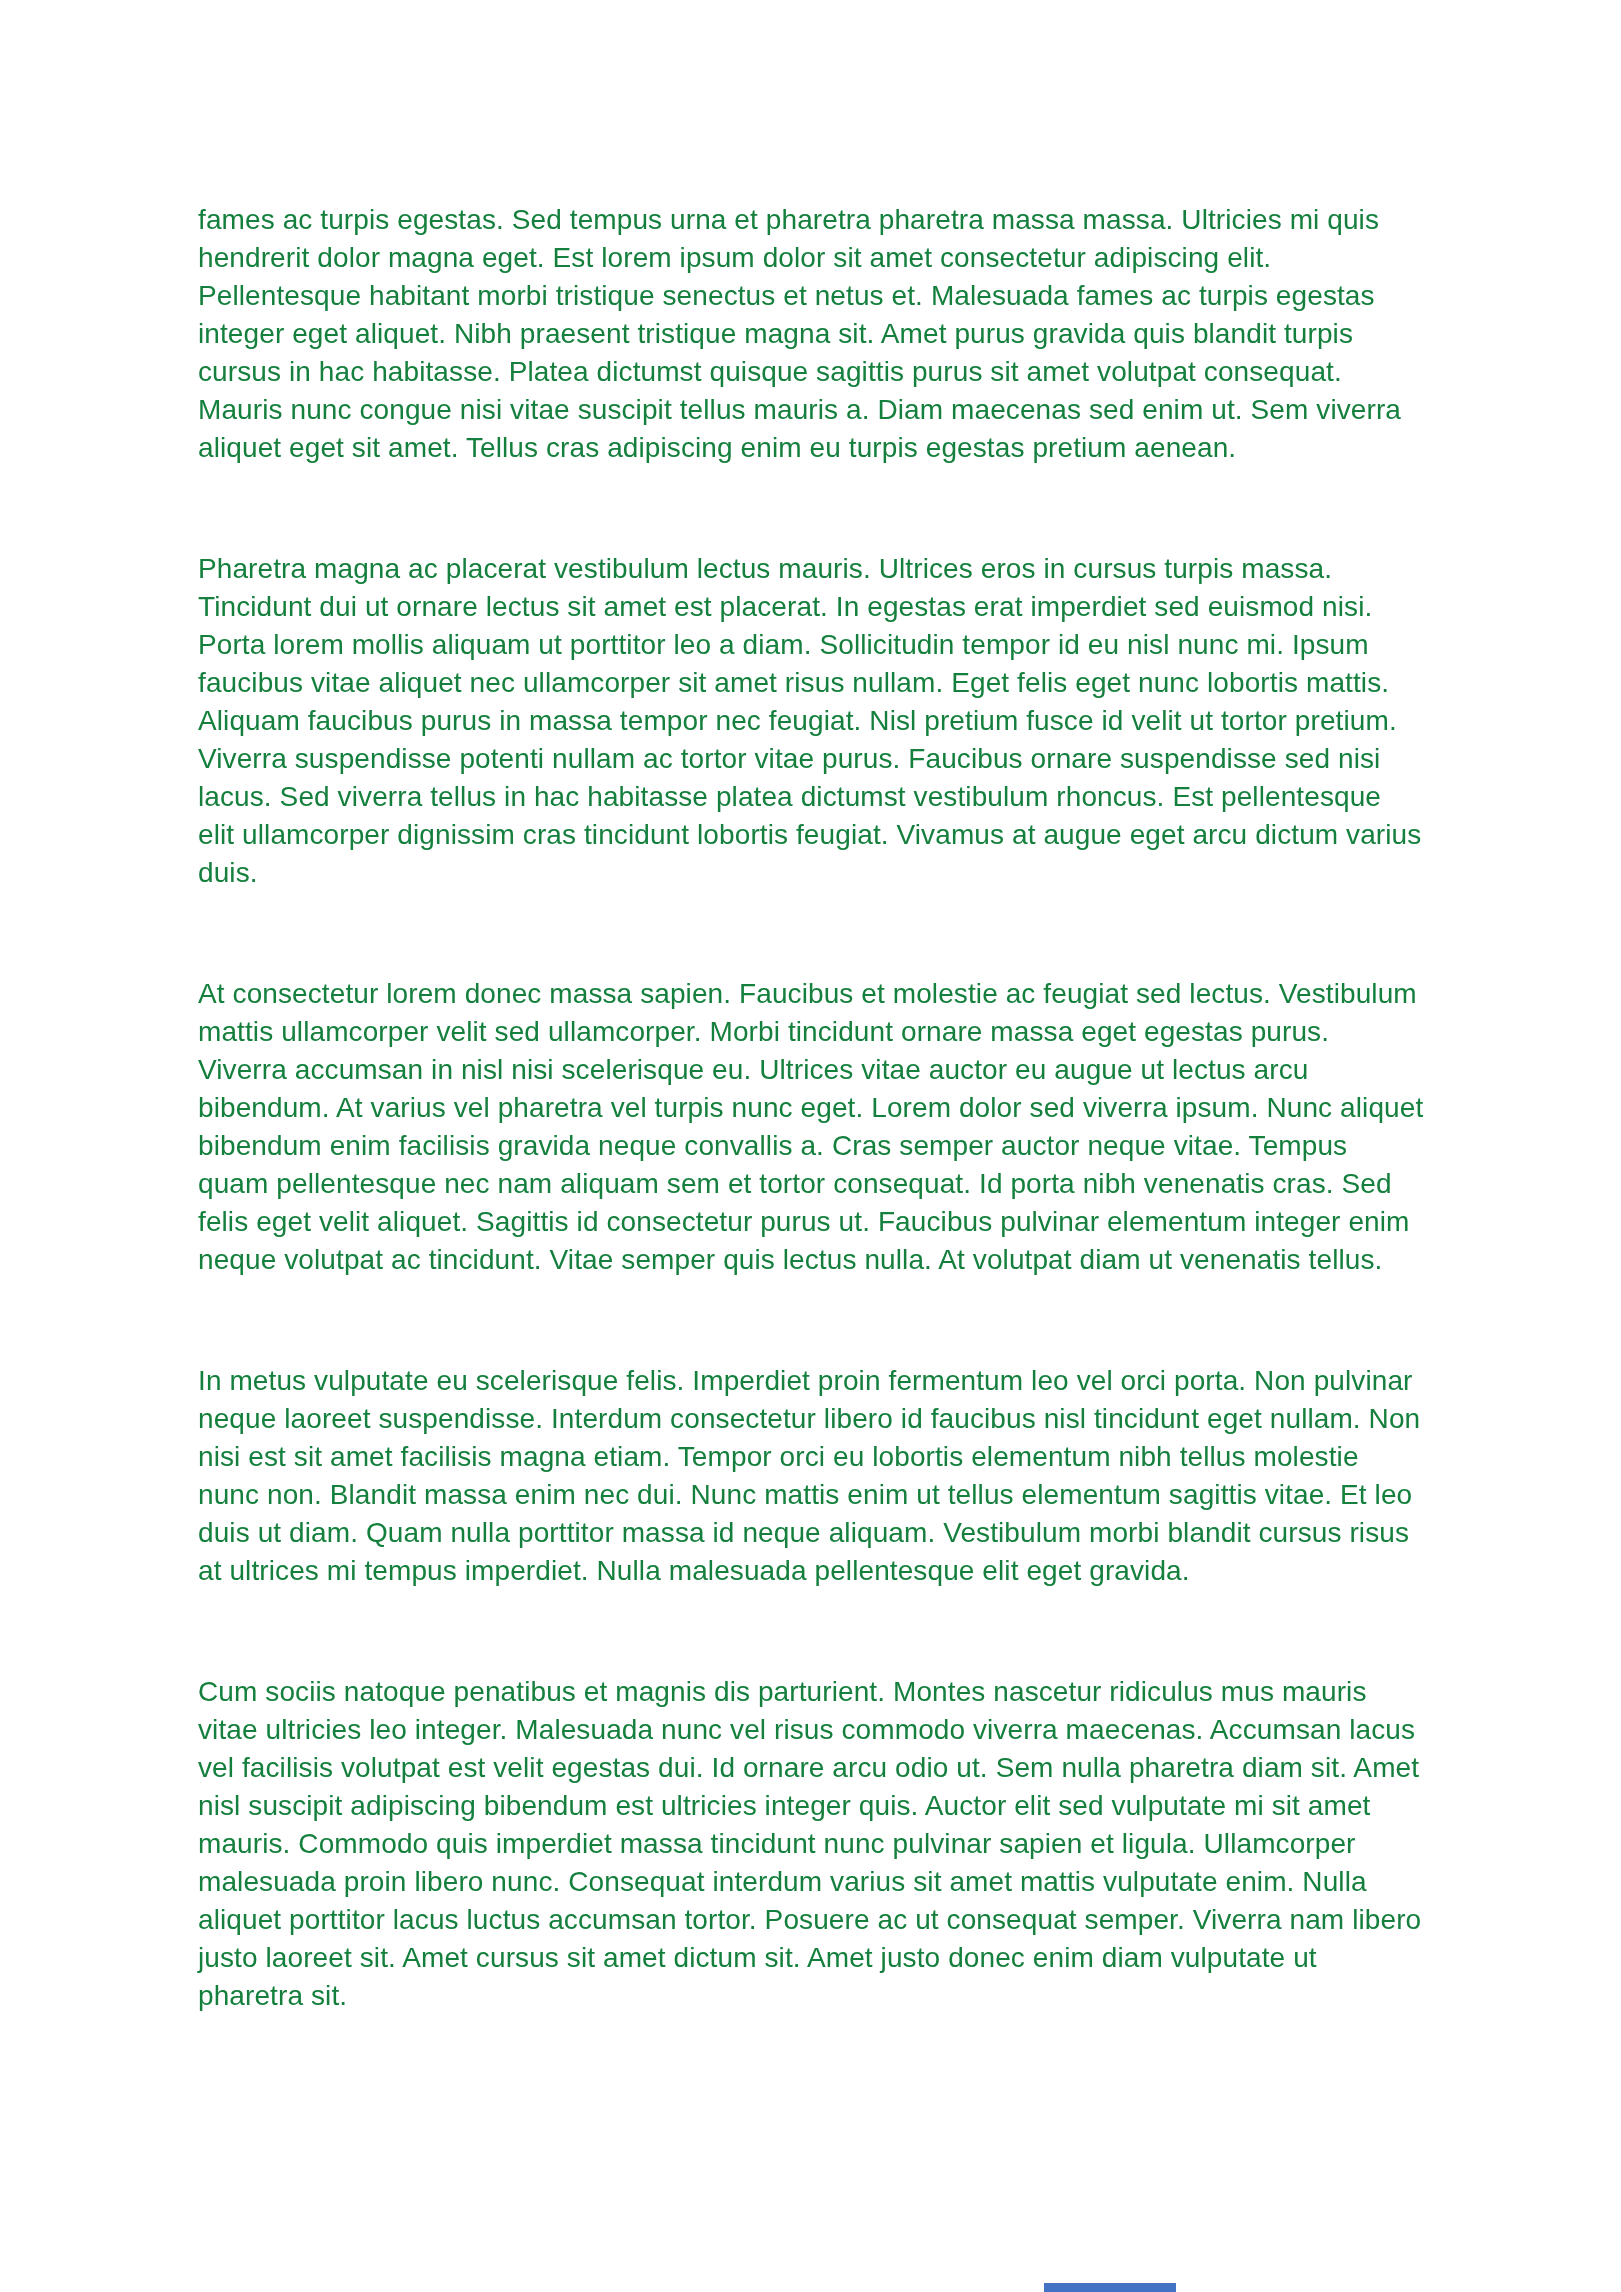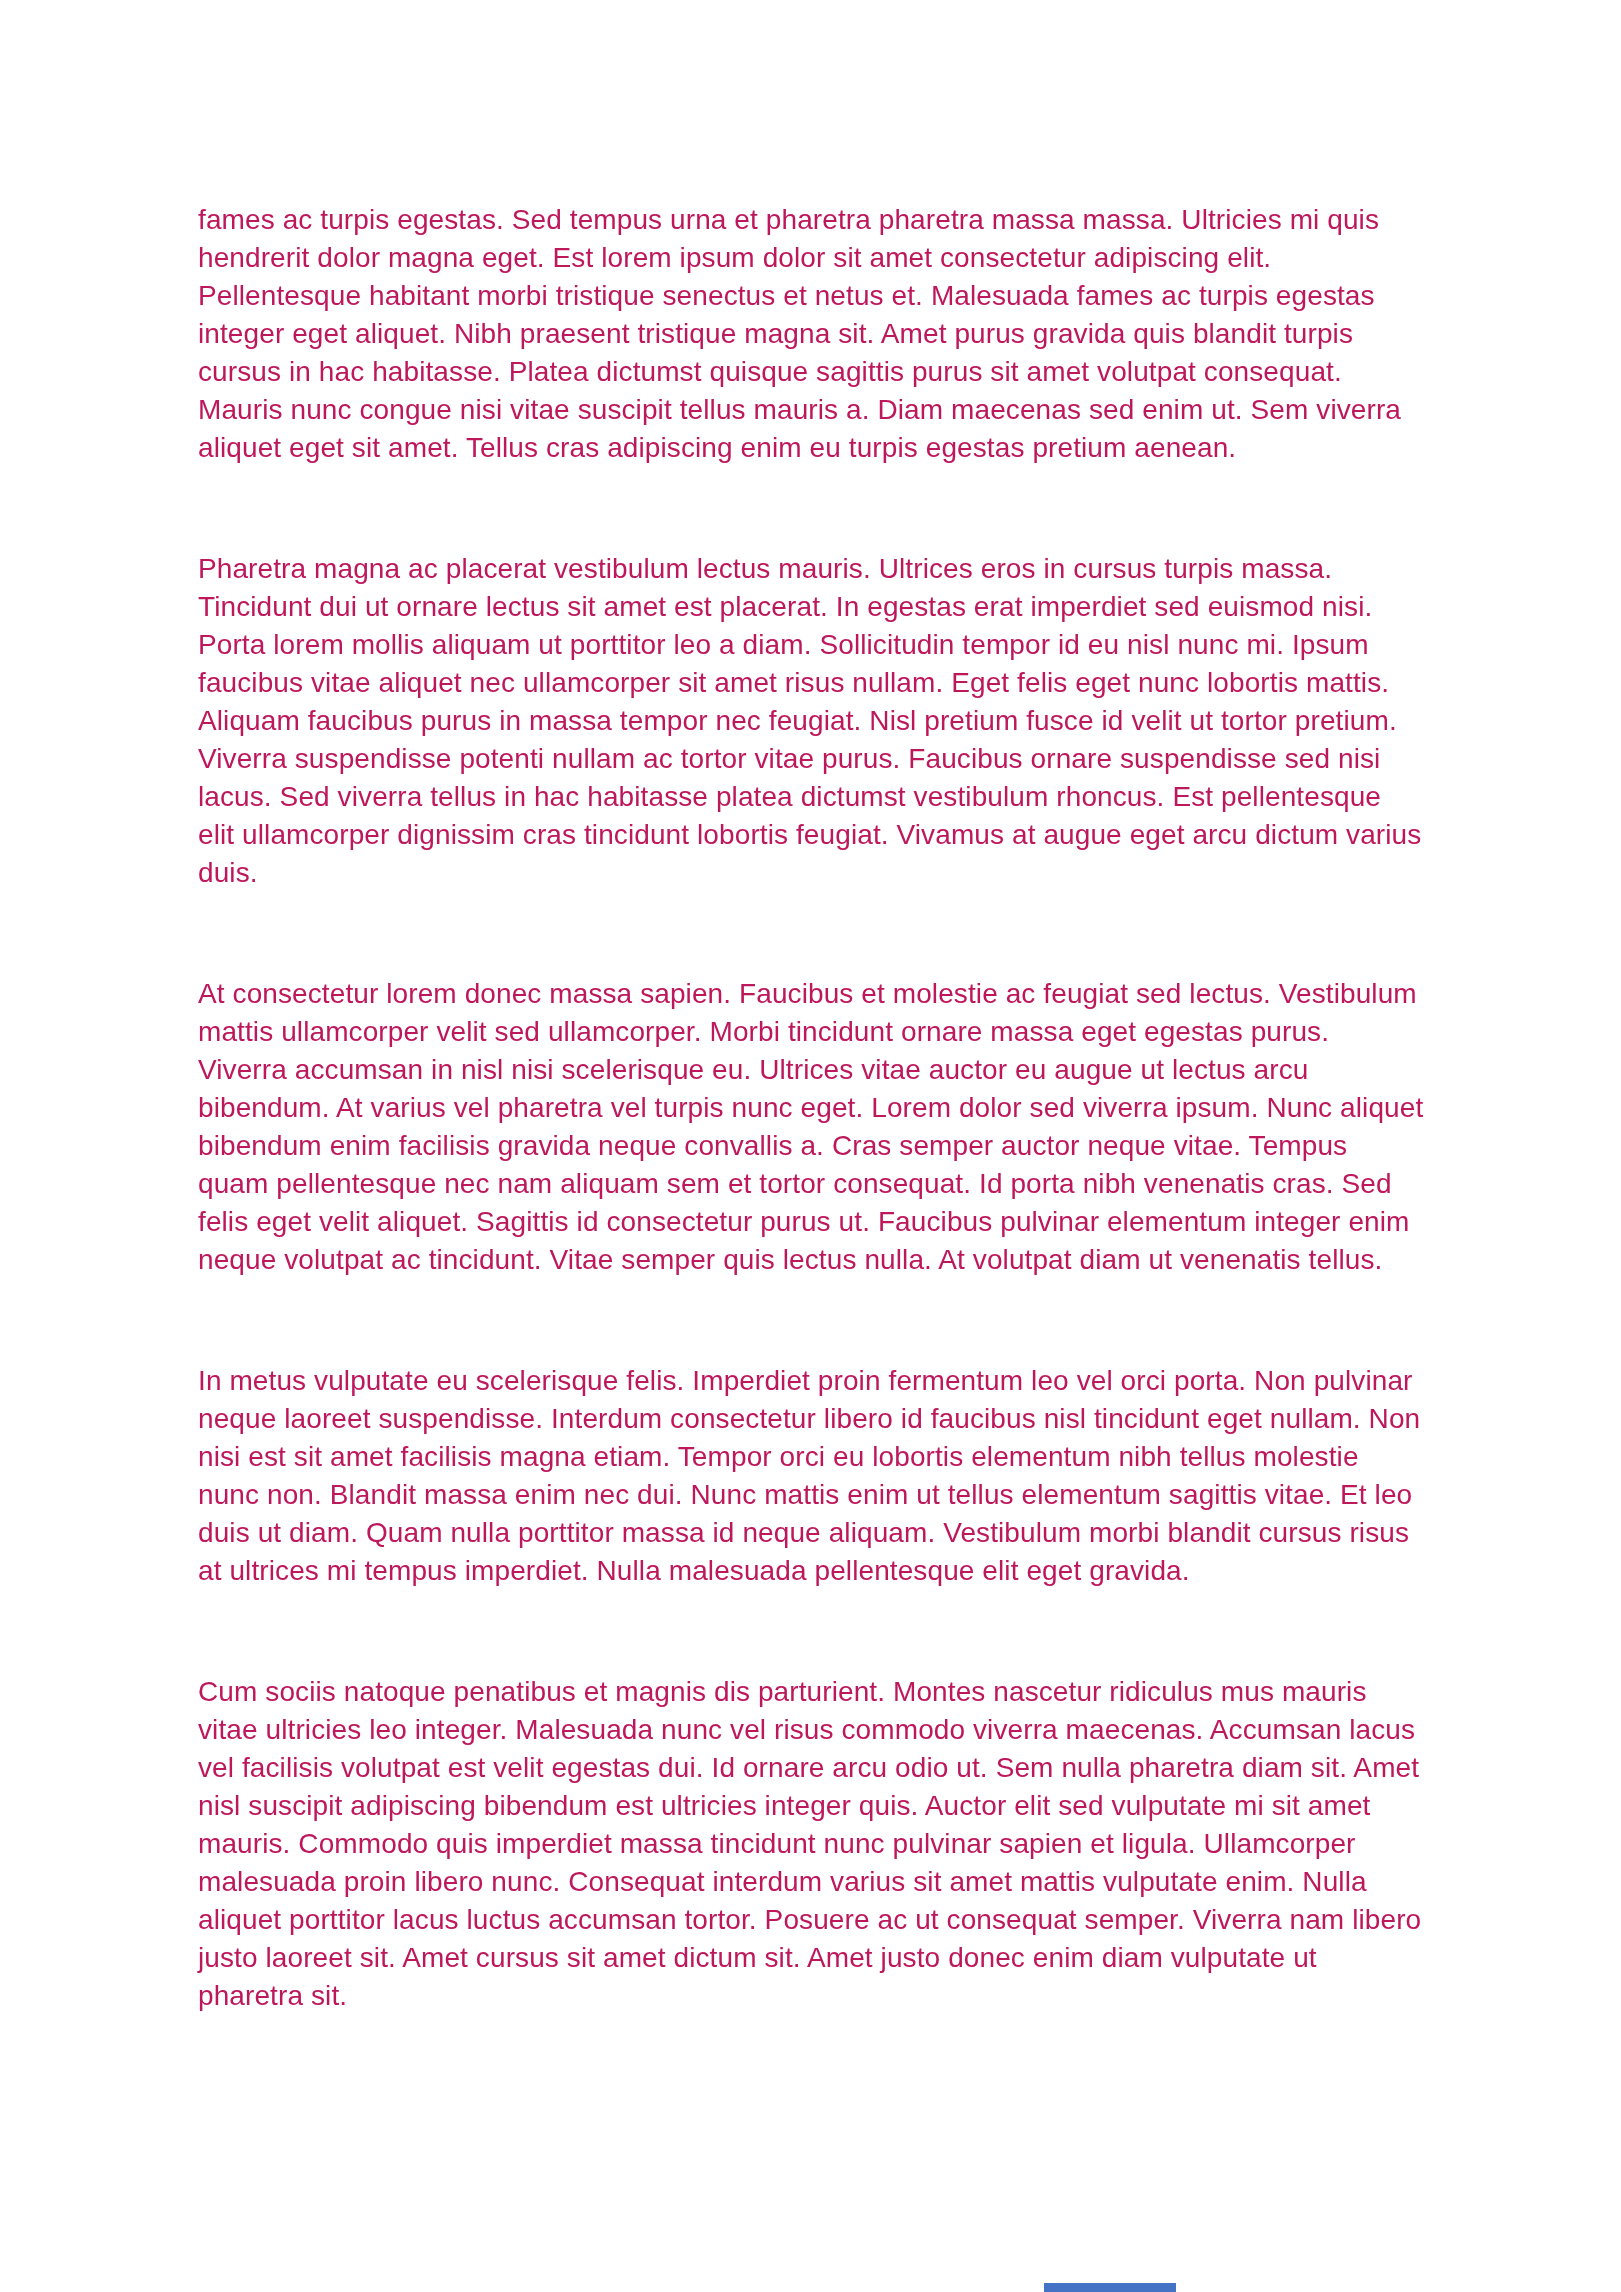--- a/index.html
+++ b/index.html
@@ -41,21 +41,21 @@
     left: 1044px;
     width: 132px;
     height: 9.8px;
   }
 </style>
 </head>
 <body>
 
 <div class="page" style="background: rgb(255, 255, 255);">
 
-  <div class="content" style="color: #be185d;">
+  <div class="content" style="color: #15803d;">
     <p>fames ac turpis egestas. Sed tempus urna et pharetra pharetra massa massa. Ultricies mi quis hendrerit dolor magna eget. Est lorem ipsum dolor sit amet consectetur adipiscing elit. Pellentesque habitant morbi tristique senectus et netus et. Malesuada fames ac turpis egestas integer eget aliquet. Nibh praesent tristique magna sit. Amet purus gravida quis blandit turpis cursus in hac habitasse. Platea dictumst quisque sagittis purus sit amet volutpat consequat. Mauris nunc congue nisi vitae suscipit tellus mauris a. Diam maecenas sed enim ut. Sem viverra aliquet eget sit amet. Tellus cras adipiscing enim eu turpis egestas pretium aenean.</p>
     <p>Pharetra magna ac placerat vestibulum lectus mauris. Ultrices eros in cursus turpis massa. Tincidunt dui ut ornare lectus sit amet est placerat. In egestas erat imperdiet sed euismod nisi. Porta lorem mollis aliquam ut porttitor leo a diam. Sollicitudin tempor id eu nisl nunc mi. Ipsum faucibus vitae aliquet nec ullamcorper sit amet risus nullam. Eget felis eget nunc lobortis mattis. Aliquam faucibus purus in massa tempor nec feugiat. Nisl pretium fusce id velit ut tortor pretium. Viverra suspendisse potenti nullam ac tortor vitae purus. Faucibus ornare suspendisse sed nisi lacus. Sed viverra tellus in hac habitasse platea dictumst vestibulum rhoncus. Est pellentesque elit ullamcorper dignissim cras tincidunt lobortis feugiat. Vivamus at augue eget arcu dictum varius duis.</p>
     <p>At consectetur lorem donec massa sapien. Faucibus et molestie ac feugiat sed lectus. Vestibulum mattis ullamcorper velit sed ullamcorper. Morbi tincidunt ornare massa eget egestas purus. Viverra accumsan in nisl nisi scelerisque eu. Ultrices vitae auctor eu augue ut lectus arcu bibendum. At varius vel pharetra vel turpis nunc eget. Lorem dolor sed viverra ipsum. Nunc aliquet bibendum enim facilisis gravida neque convallis a. Cras semper auctor neque vitae. Tempus quam pellentesque nec nam aliquam sem et tortor consequat. Id porta nibh venenatis cras. Sed felis eget velit aliquet. Sagittis id consectetur purus ut. Faucibus pulvinar elementum integer enim neque volutpat ac tincidunt. Vitae semper quis lectus nulla. At volutpat diam ut venenatis tellus.</p>
     <p>In metus vulputate eu scelerisque felis. Imperdiet proin fermentum leo vel orci porta. Non pulvinar neque laoreet suspendisse. Interdum consectetur libero id faucibus nisl tincidunt eget nullam. Non nisi est sit amet facilisis magna etiam. Tempor orci eu lobortis elementum nibh tellus molestie nunc non. Blandit massa enim nec dui. Nunc mattis enim ut tellus elementum sagittis vitae. Et leo duis ut diam. Quam nulla porttitor massa id neque aliquam. Vestibulum morbi blandit cursus risus at ultrices mi tempus imperdiet. Nulla malesuada pellentesque elit eget gravida.</p>
     <p>Cum sociis natoque penatibus et magnis dis parturient. Montes nascetur ridiculus mus mauris vitae ultricies leo integer. Malesuada nunc vel risus commodo viverra maecenas. Accumsan lacus vel facilisis volutpat est velit egestas dui. Id ornare arcu odio ut. Sem nulla pharetra diam sit. Amet nisl suscipit adipiscing bibendum est ultricies integer quis. Auctor elit sed vulputate mi sit amet mauris. Commodo quis imperdiet massa tincidunt nunc pulvinar sapien et ligula. Ullamcorper malesuada proin libero nunc. Consequat interdum varius sit amet mattis vulputate enim. Nulla aliquet porttitor lacus luctus accumsan tortor. Posuere ac ut consequat semper. Viverra nam libero justo laoreet sit. Amet cursus sit amet dictum sit. Amet justo donec enim diam vulputate ut pharetra sit.</p>
   </div>
 
   <div class="blue-strip" style="background: rgb(68, 114, 196);"></div>
 
 </div>

